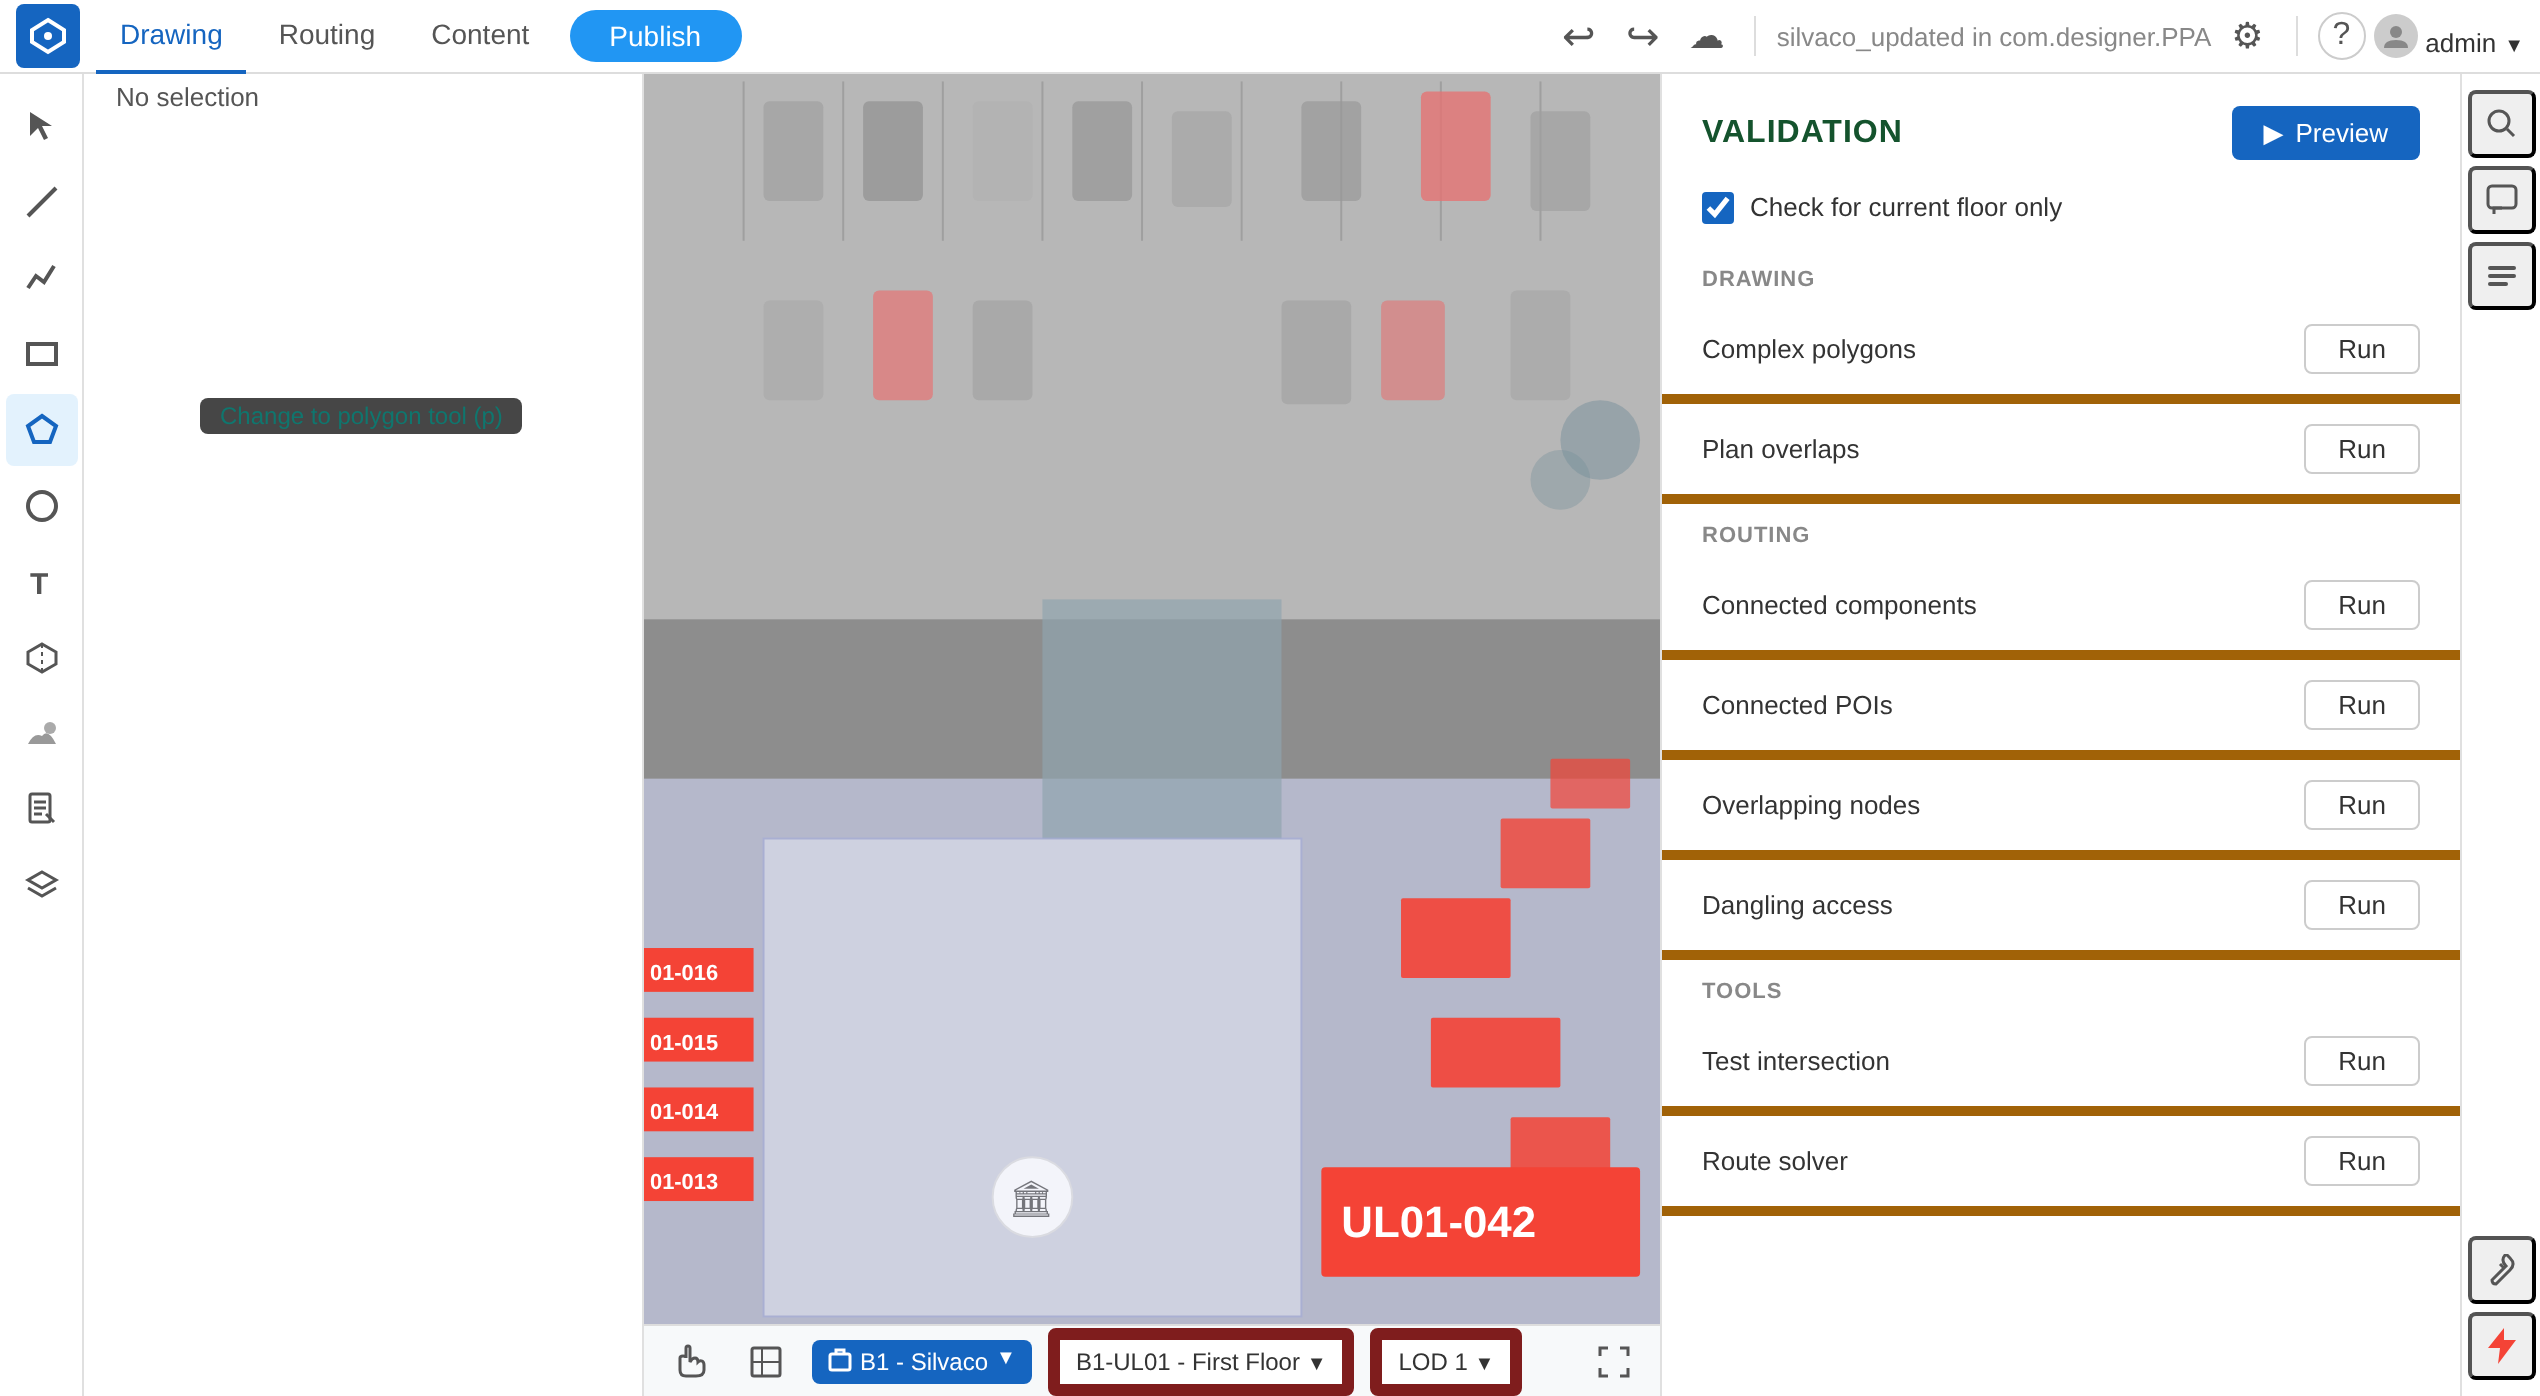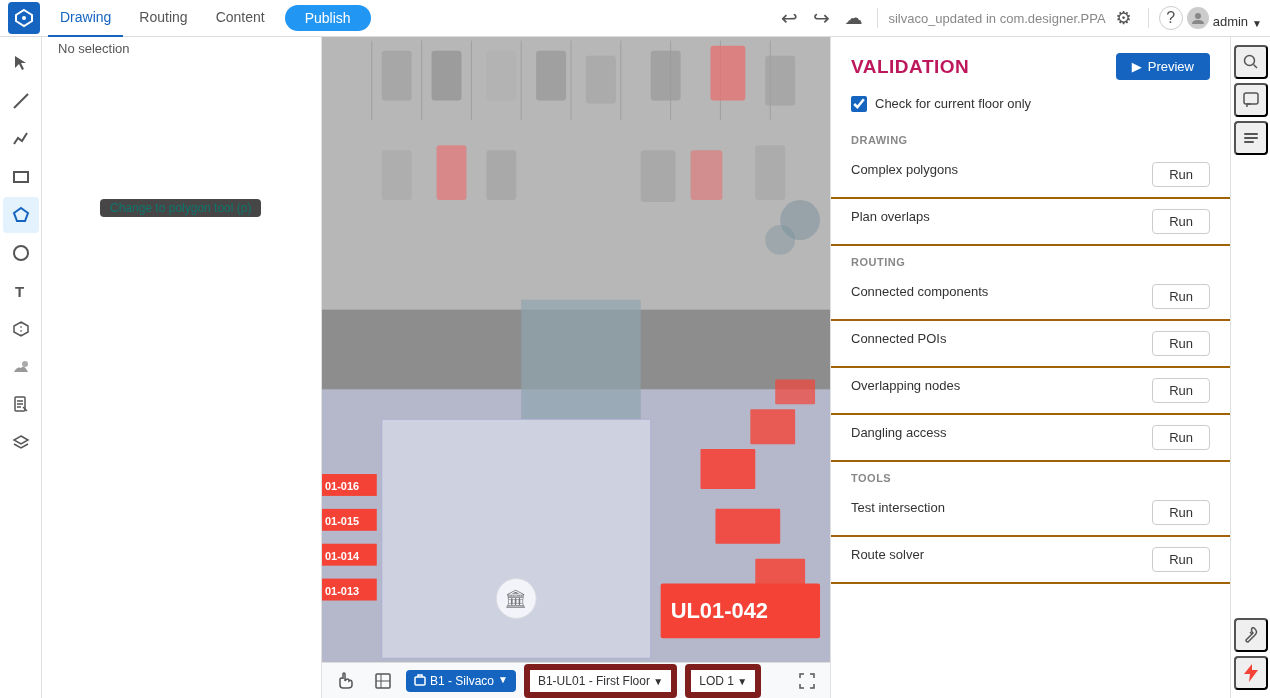--- a/index.html
+++ b/index.html
@@ -193,23 +193,23 @@
       flex-direction: column;
       overflow-y: auto;
     }
     .right-panel-header {
       padding: 16px 20px 8px;
       display: flex;
       align-items: center;
       justify-content: space-between;
     }
     .validation-title {
-      font-size: 19px;
+      font-size: 16px;
       font-weight: 700;
-      color: #be185d;
+      color: #14532d;
       letter-spacing: 0.5px;
     }
     .preview-btn {
       background: #1565c0;
       color: white;
       border: none;
       border-radius: 4px;
       padding: 6px 16px;
       font-size: 13px;
       cursor: pointer;
@@ -230,24 +230,24 @@
     .section-title {
       padding: 10px 20px 6px;
       font-size: 11px;
       color: #888;
       font-weight: 600;
       text-transform: uppercase;
       letter-spacing: 0.5px;
     }
     .validation-row {
       display: flex;
-      align-items: flex-start;
+      align-items: center;
       justify-content: space-between;
       padding: 10px 20px;
-      border-bottom: 2px solid #a16207;
+      border-bottom: 5px solid #a16207;
     }
     .validation-row-label {
       font-size: 13px;
       color: #333;
     }
     .run-btn {
       background: none;
       border: 1px solid #ccc;
       border-radius: 4px;
       padding: 4px 16px;

